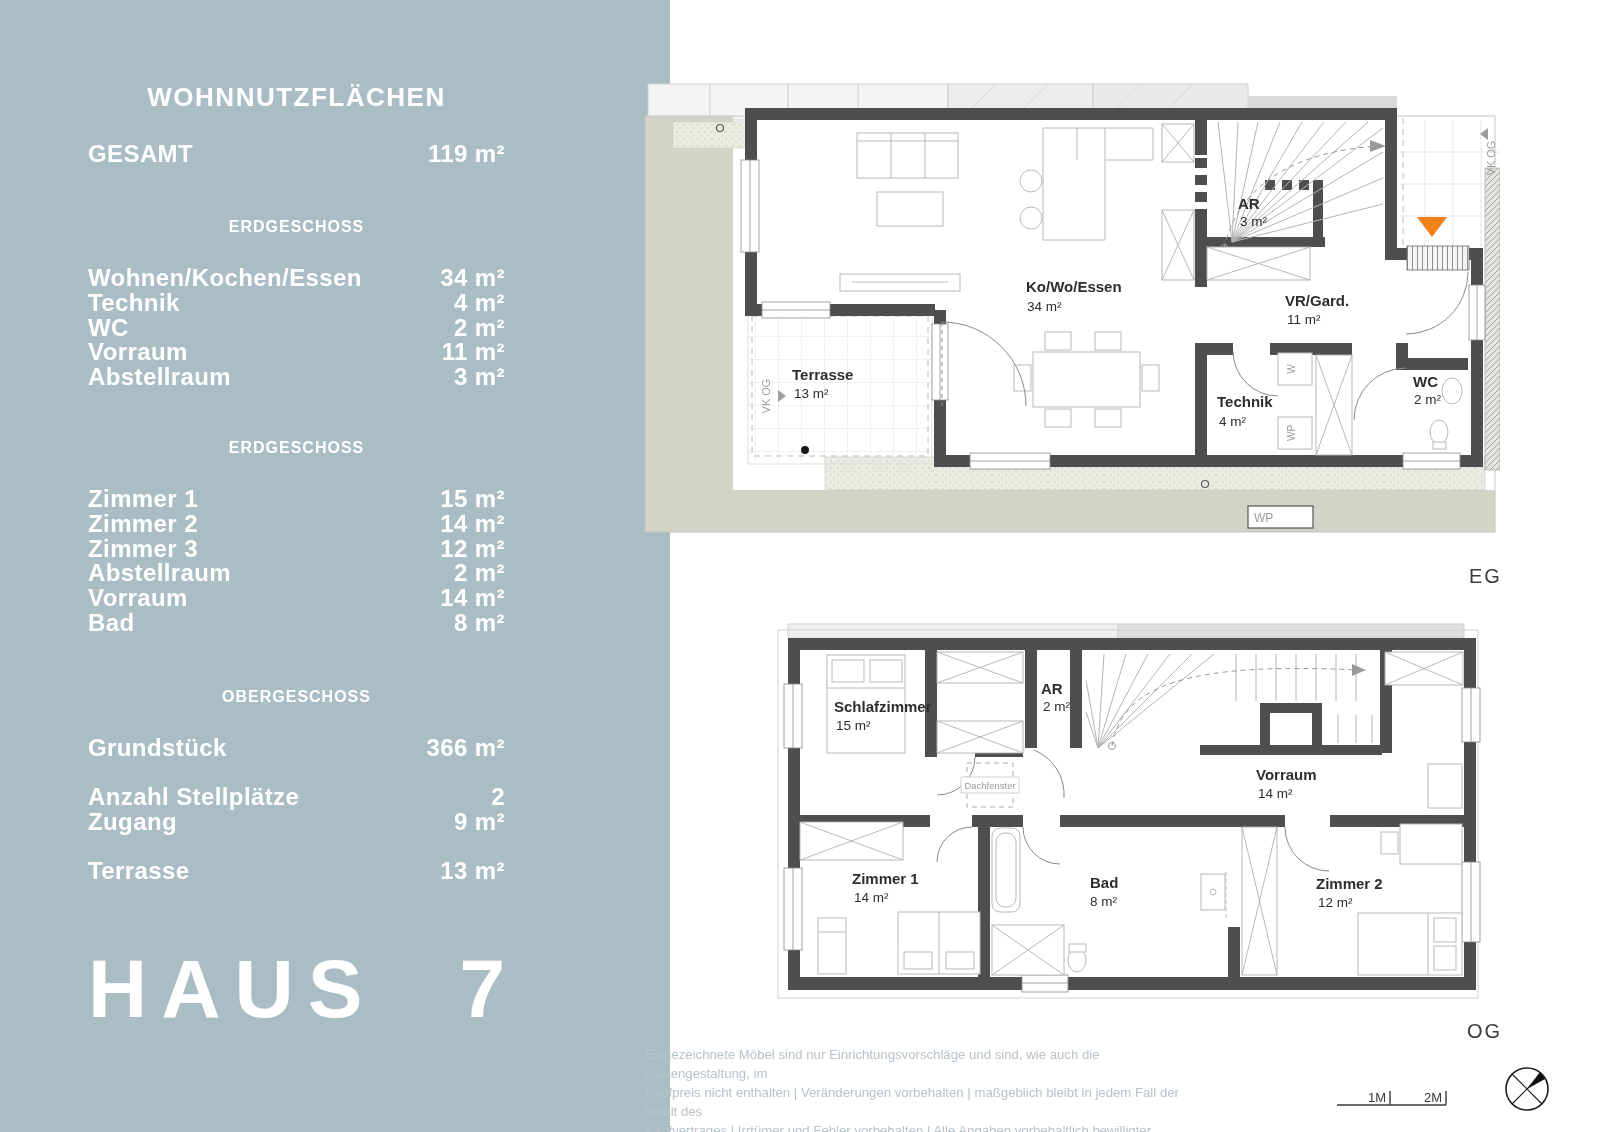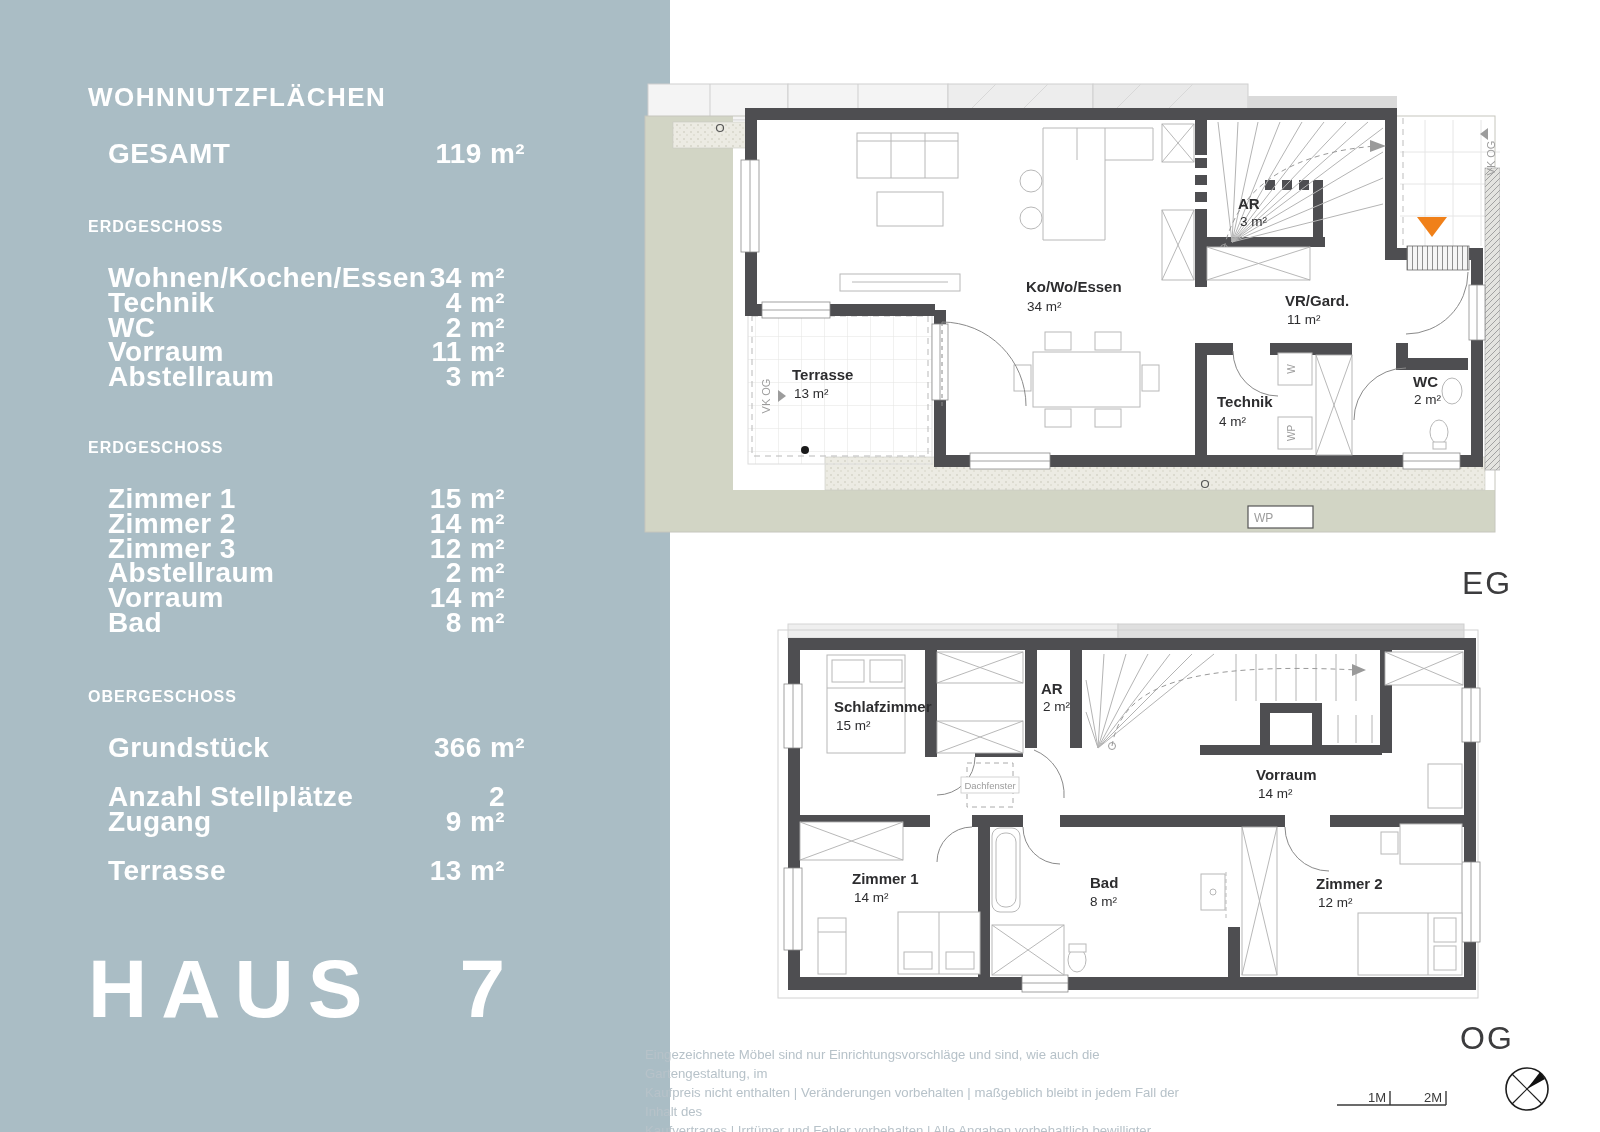--- a/index.html
+++ b/index.html
@@ -1,32 +1,32 @@
 <!DOCTYPE html>
 <html><head>
 <meta charset="utf-8">
 <style>
   html,body{margin:0;padding:0;background:#fff;}
   .page{position:relative;width:1600px;height:1132px;background:#ffffff;overflow:hidden;
         font-family:"Liberation Sans",sans-serif;}
   
-  .sidebar{position:absolute;left:0;top:0;width:670px;height:1132px;background:#aabdc5;color:#ffffff;}
+  .sidebar{position:absolute;left:0;top:0;width:670px;height:1132px;background:#aabdc5;color:#ffffff;text-align:center;}
   .sb-abs{position:absolute;left:88px;width:417px;}
   .sb-title{top:82px;font-size:26px;font-weight:bold;letter-spacing:1.5px;}
   .sb-head{font-size:16px;font-weight:bold;letter-spacing:1px;}
-  .sb-row{display:flex;justify-content:space-between;font-size:28px;font-weight:bold;line-height:24.8px;letter-spacing:.4px;margin-left:20px;}
+  .sb-row{display:flex;justify-content:space-between;font-size:24px;font-weight:bold;line-height:24.8px;letter-spacing:.4px;}
   .sb-rows{display:block;}
   .haus{top:948px;display:flex;justify-content:space-between;align-items:baseline;
         font-size:82px;font-weight:bold;letter-spacing:14px;line-height:1;gap:46px;}
   .haus .nr{letter-spacing:0;}
   
   .plan{position:absolute;}
   .eg-svg{left:640px;top:60px;}
   .og-svg{left:760px;top:600px;}
-  .floor-label{position:absolute;font-size:32px;color:#3c3c3e;letter-spacing:2px;}
+  .floor-label{position:absolute;font-size:20px;color:#3c3c3e;letter-spacing:2px;margin-left:7px;}
   .floor-label.eg{left:1462px;top:565px;}
   .floor-label.og{left:1460px;top:1020px;}
   
   .disclaimer{position:absolute;left:645px;top:1045px;width:540px;font-size:13.2px;line-height:19px;color:#b7c2c9;}
   .scalebar{position:absolute;left:1300px;top:1082px;}
   .compass{position:absolute;left:1498px;top:1058px;}
   svg text{font-family:"Liberation Sans",sans-serif;}
   .room-name{font-size:15px;font-weight:bold;fill:#2d2d2f;}
   .room-area{font-size:13.5px;fill:#2d2d2f;}
   .gray-note{fill:#9c9c9c;}

